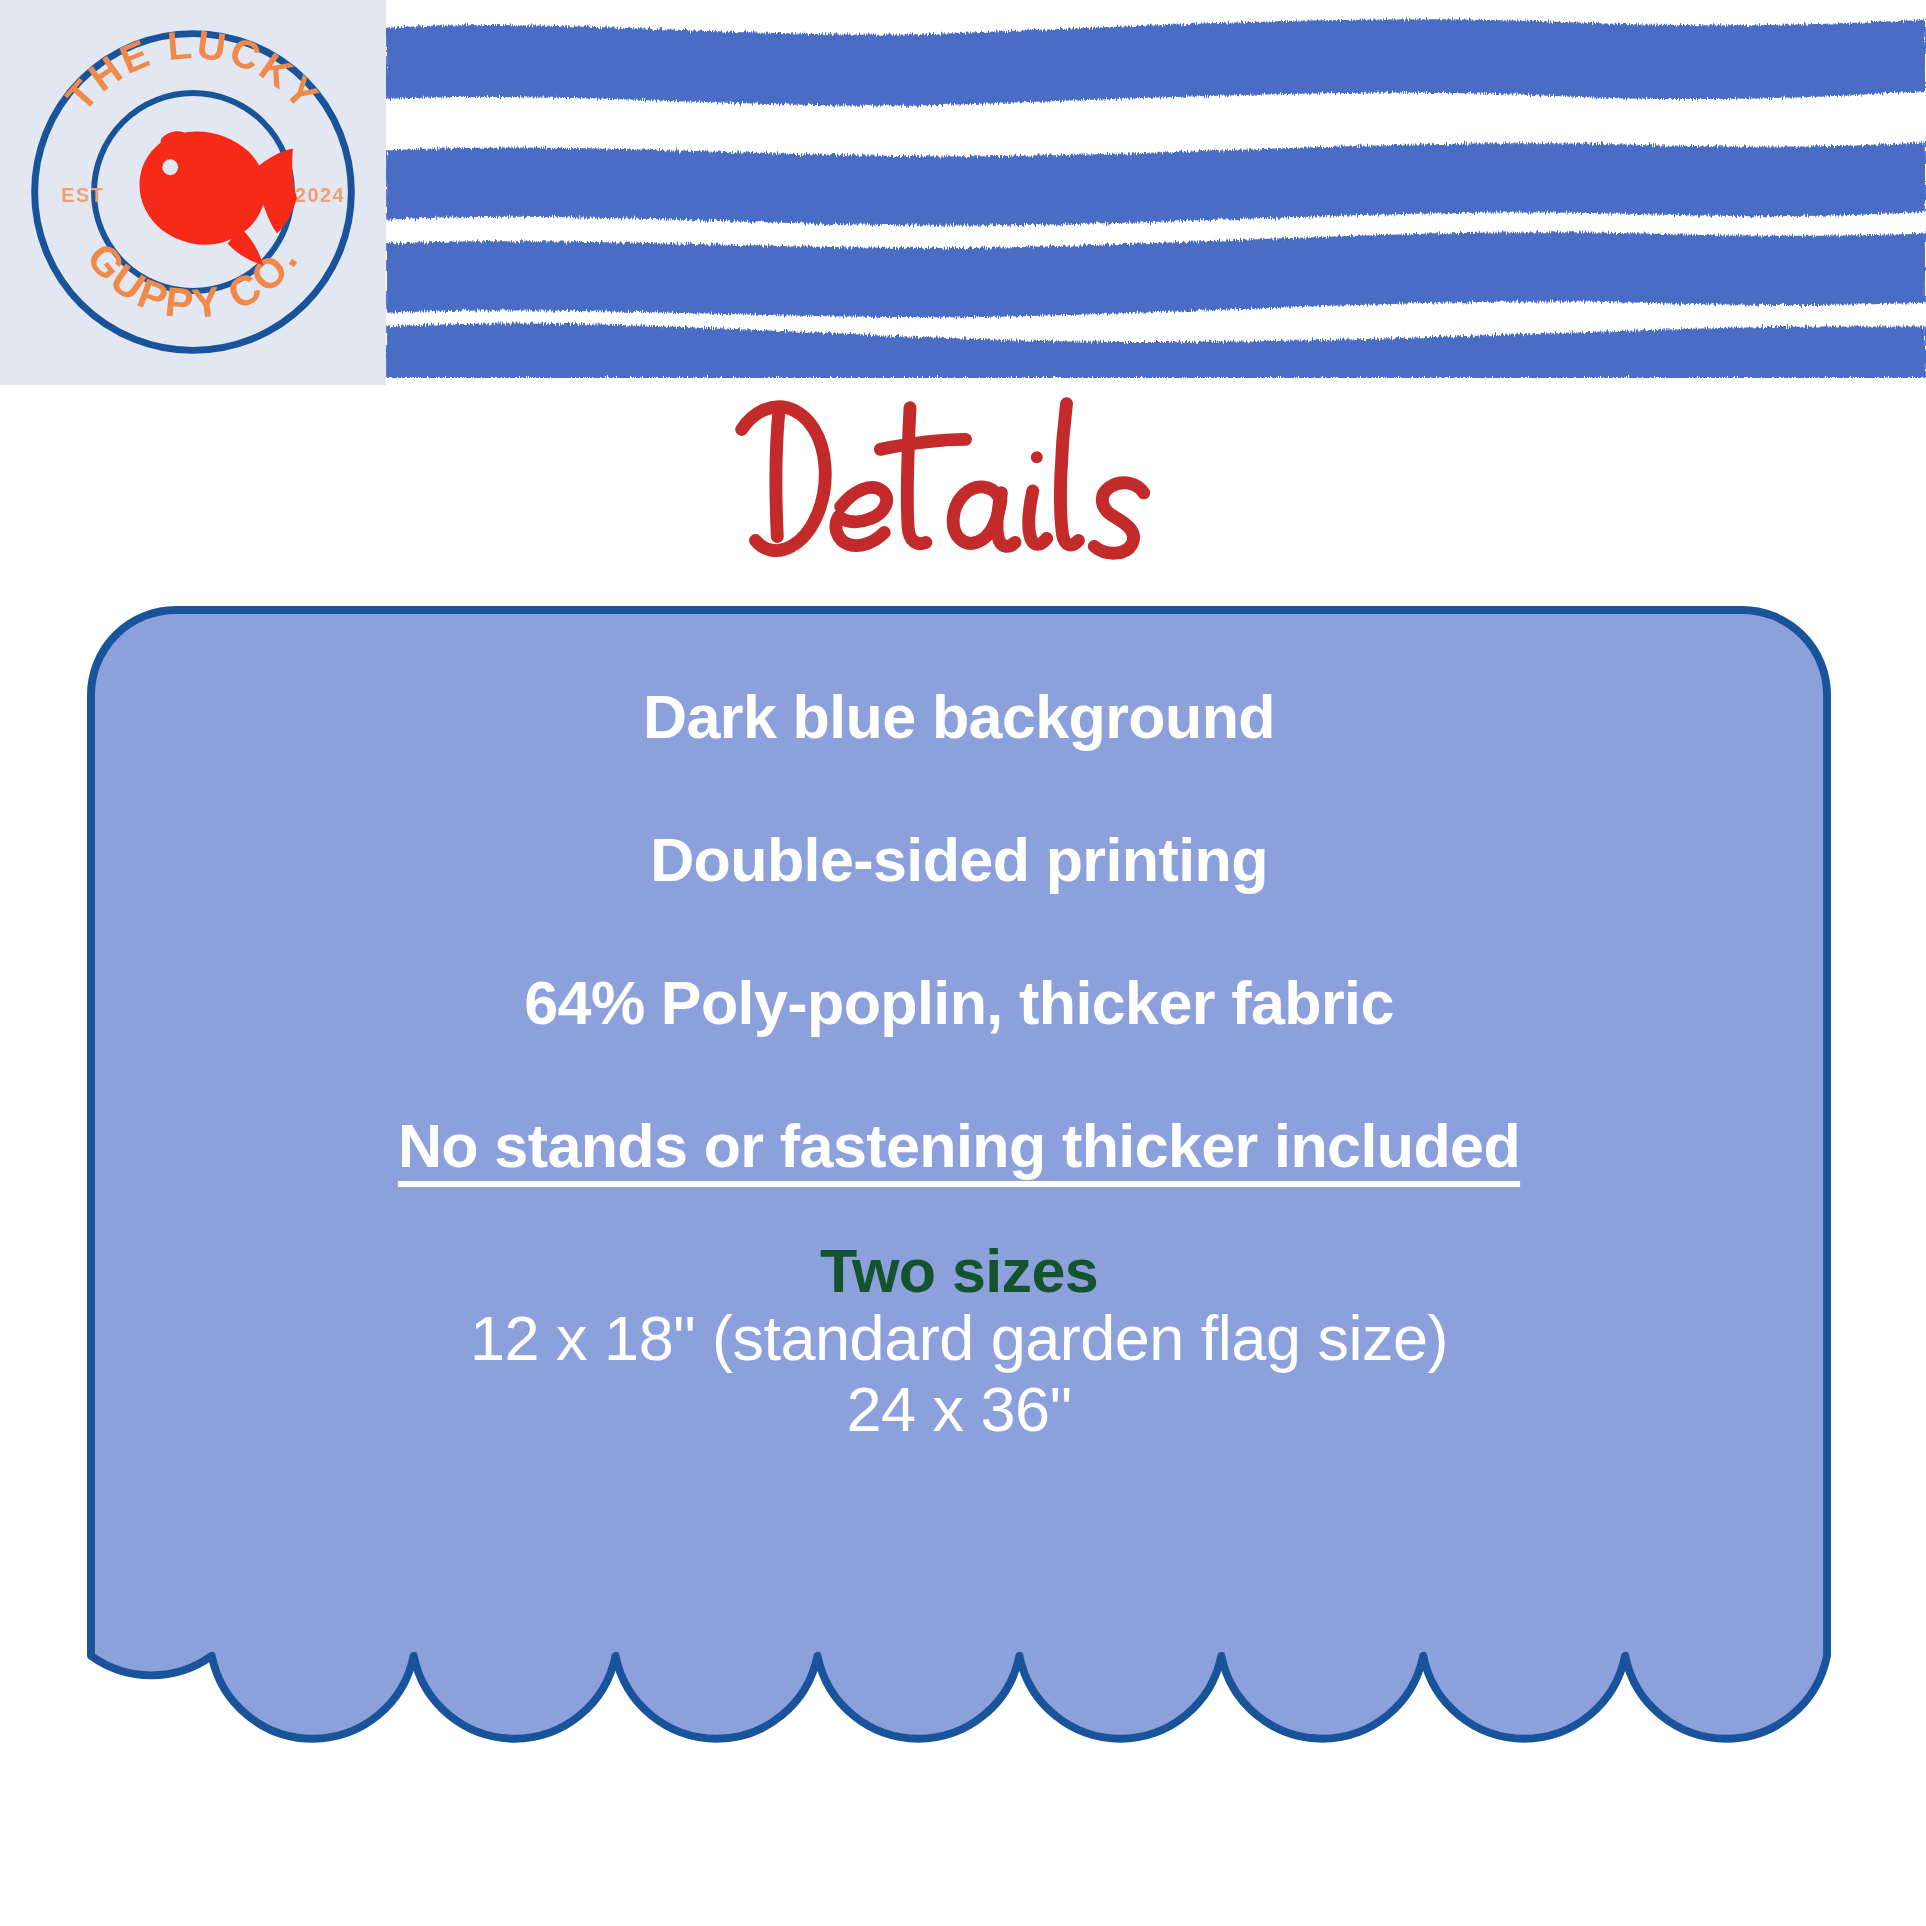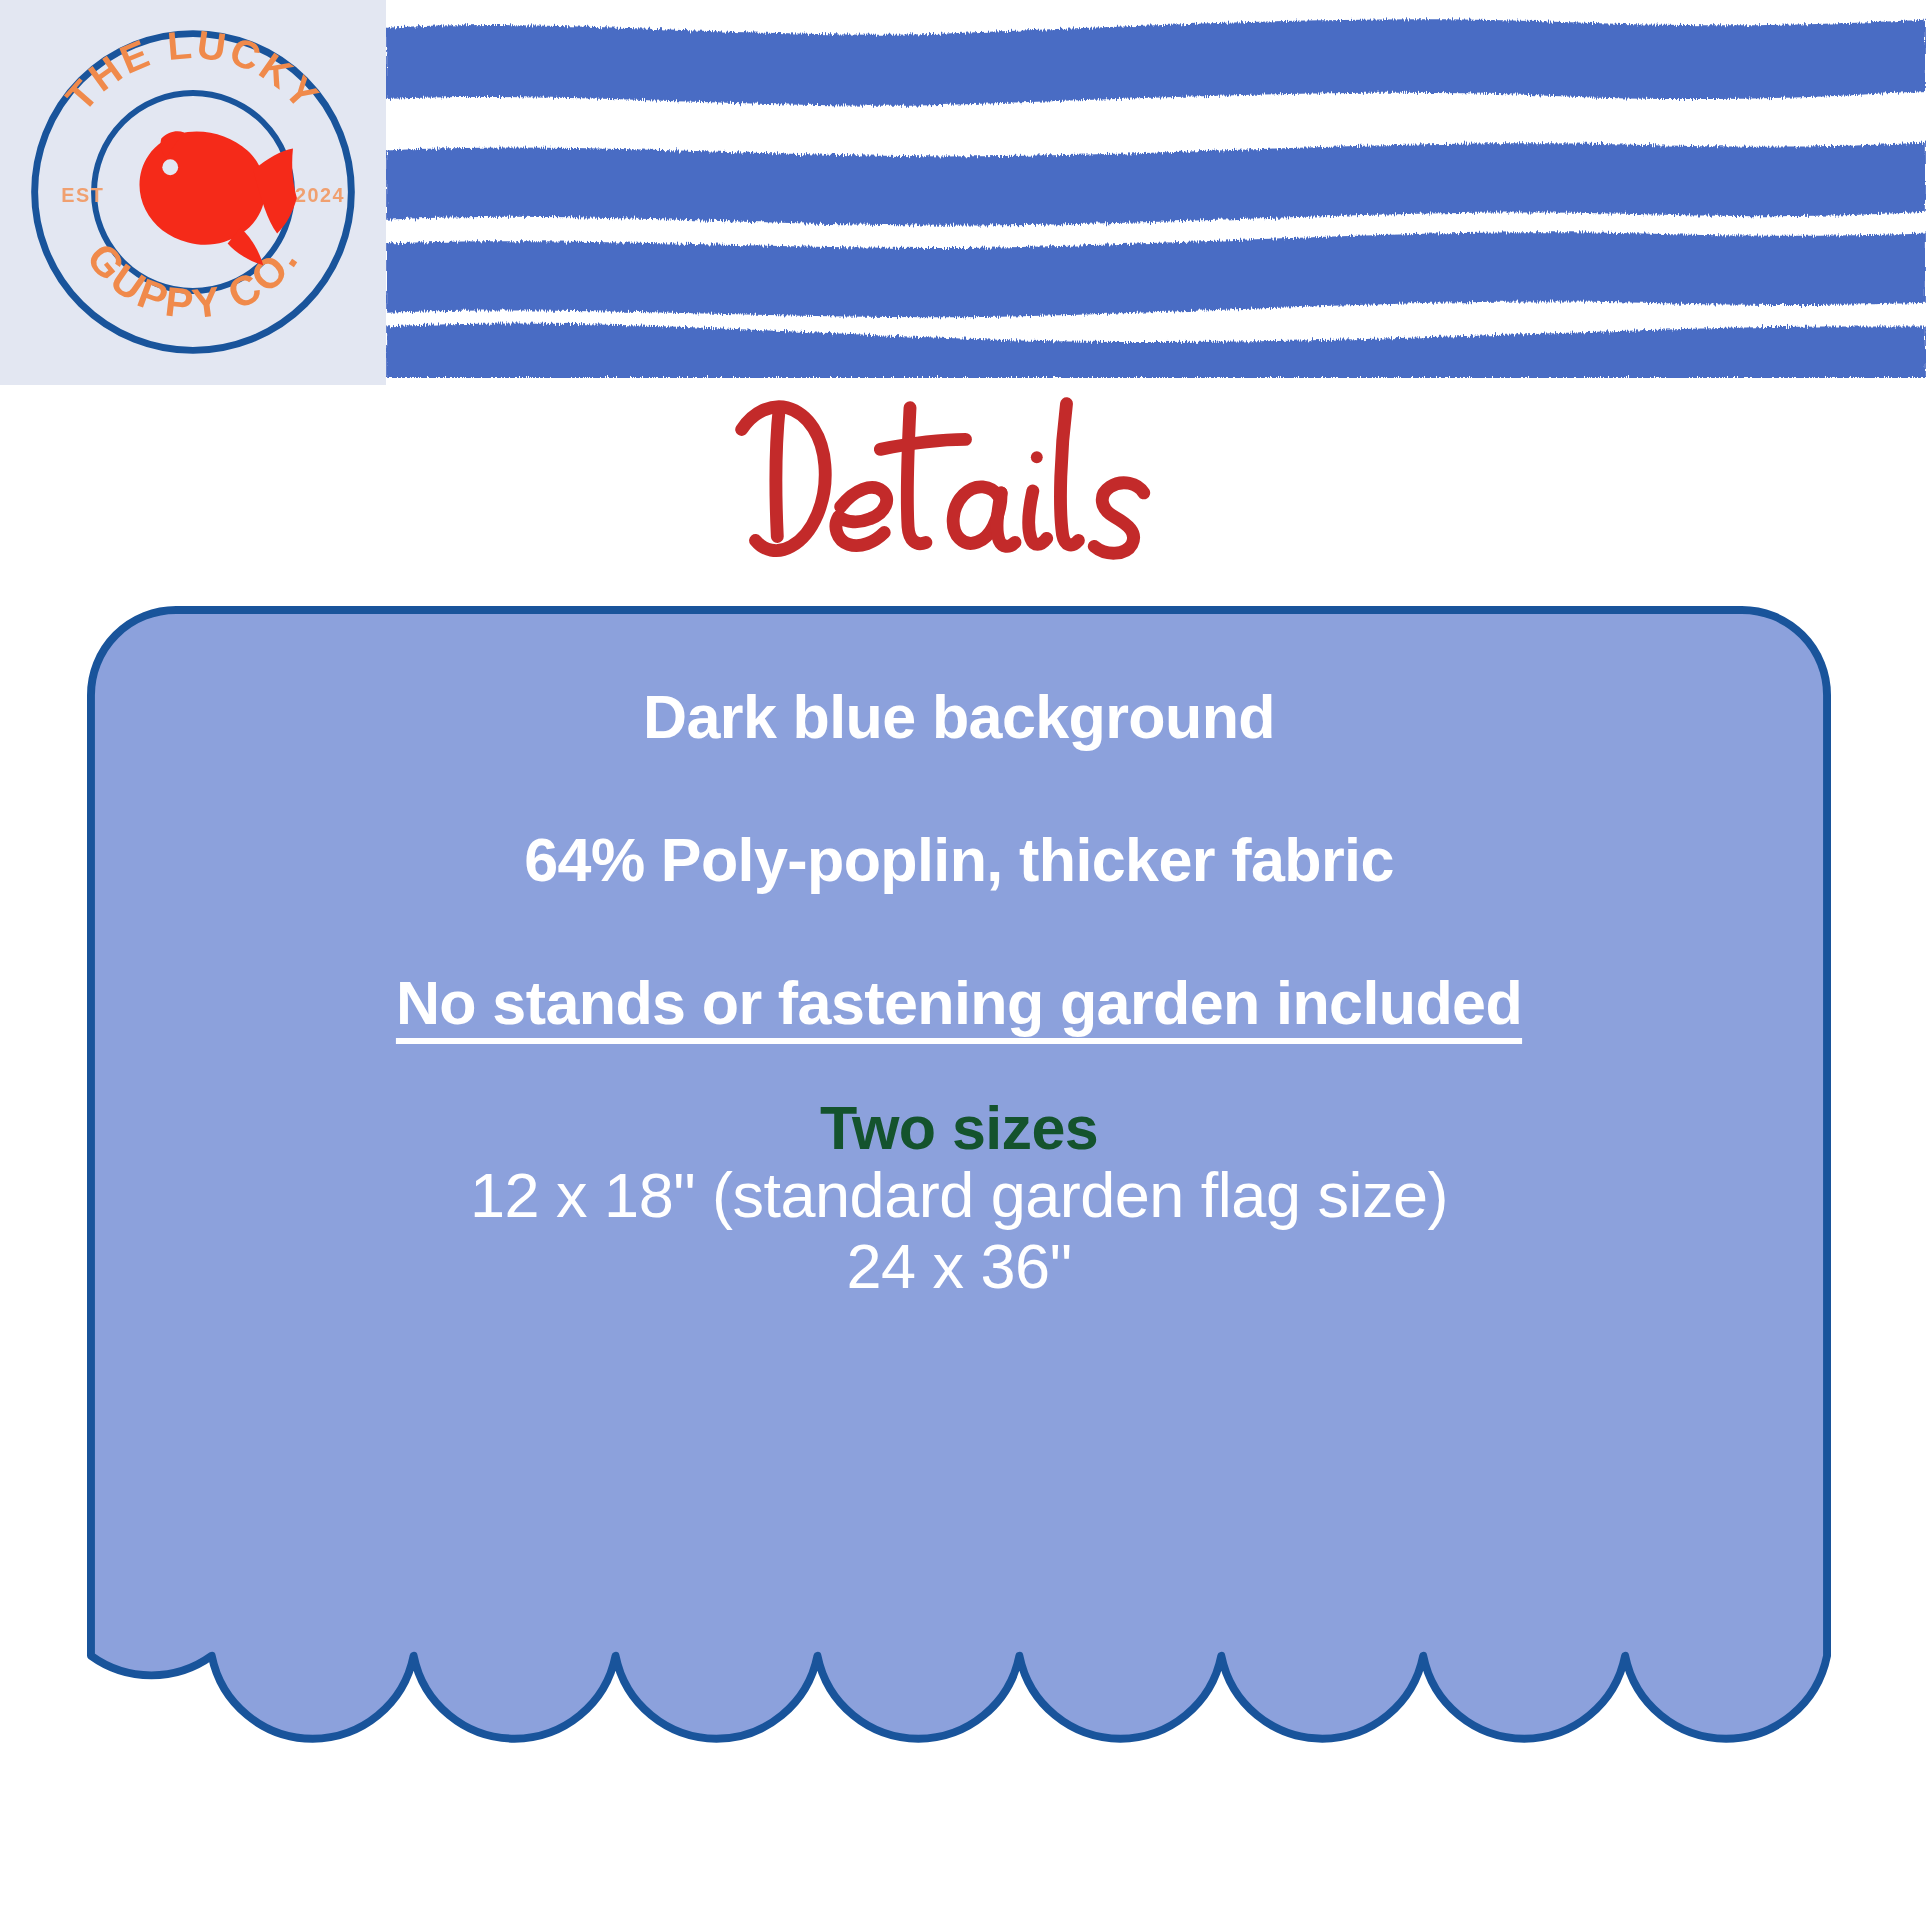--- a/index.html
+++ b/index.html
@@ -215,22 +215,23 @@
                A 104,104 0 0 1 738,1060
                A 104,104 0 0 1 534,1060
                A 104,104 0 0 1 330,1060
                A 104,104 0 0 1 126,1060
                A 104,104 0 0 1 4,1060
                Z"></path>
     </svg>
 
     <div id="card-content">
       <div class="spec-line spec-1">Dark blue background</div>
+      <div class="spec-line spec-2">Double-sided printing</div>
       <div class="spec-line spec-3">64% Poly-poplin, thicker fabric</div>
-      <div class="spec-line spec-4">No stands or fastening garden included</div>
+      <div class="spec-line spec-4">No stands or fastening thicker included</div>
 
       <div class="sizes-title">Two sizes</div>
       <div class="size-line size-line-1">12 x 18" (standard garden flag size)</div>
       <div class="size-line size-line-2">24 x 36"</div>
     </div>
   </div>
 
 </div>
 
 

